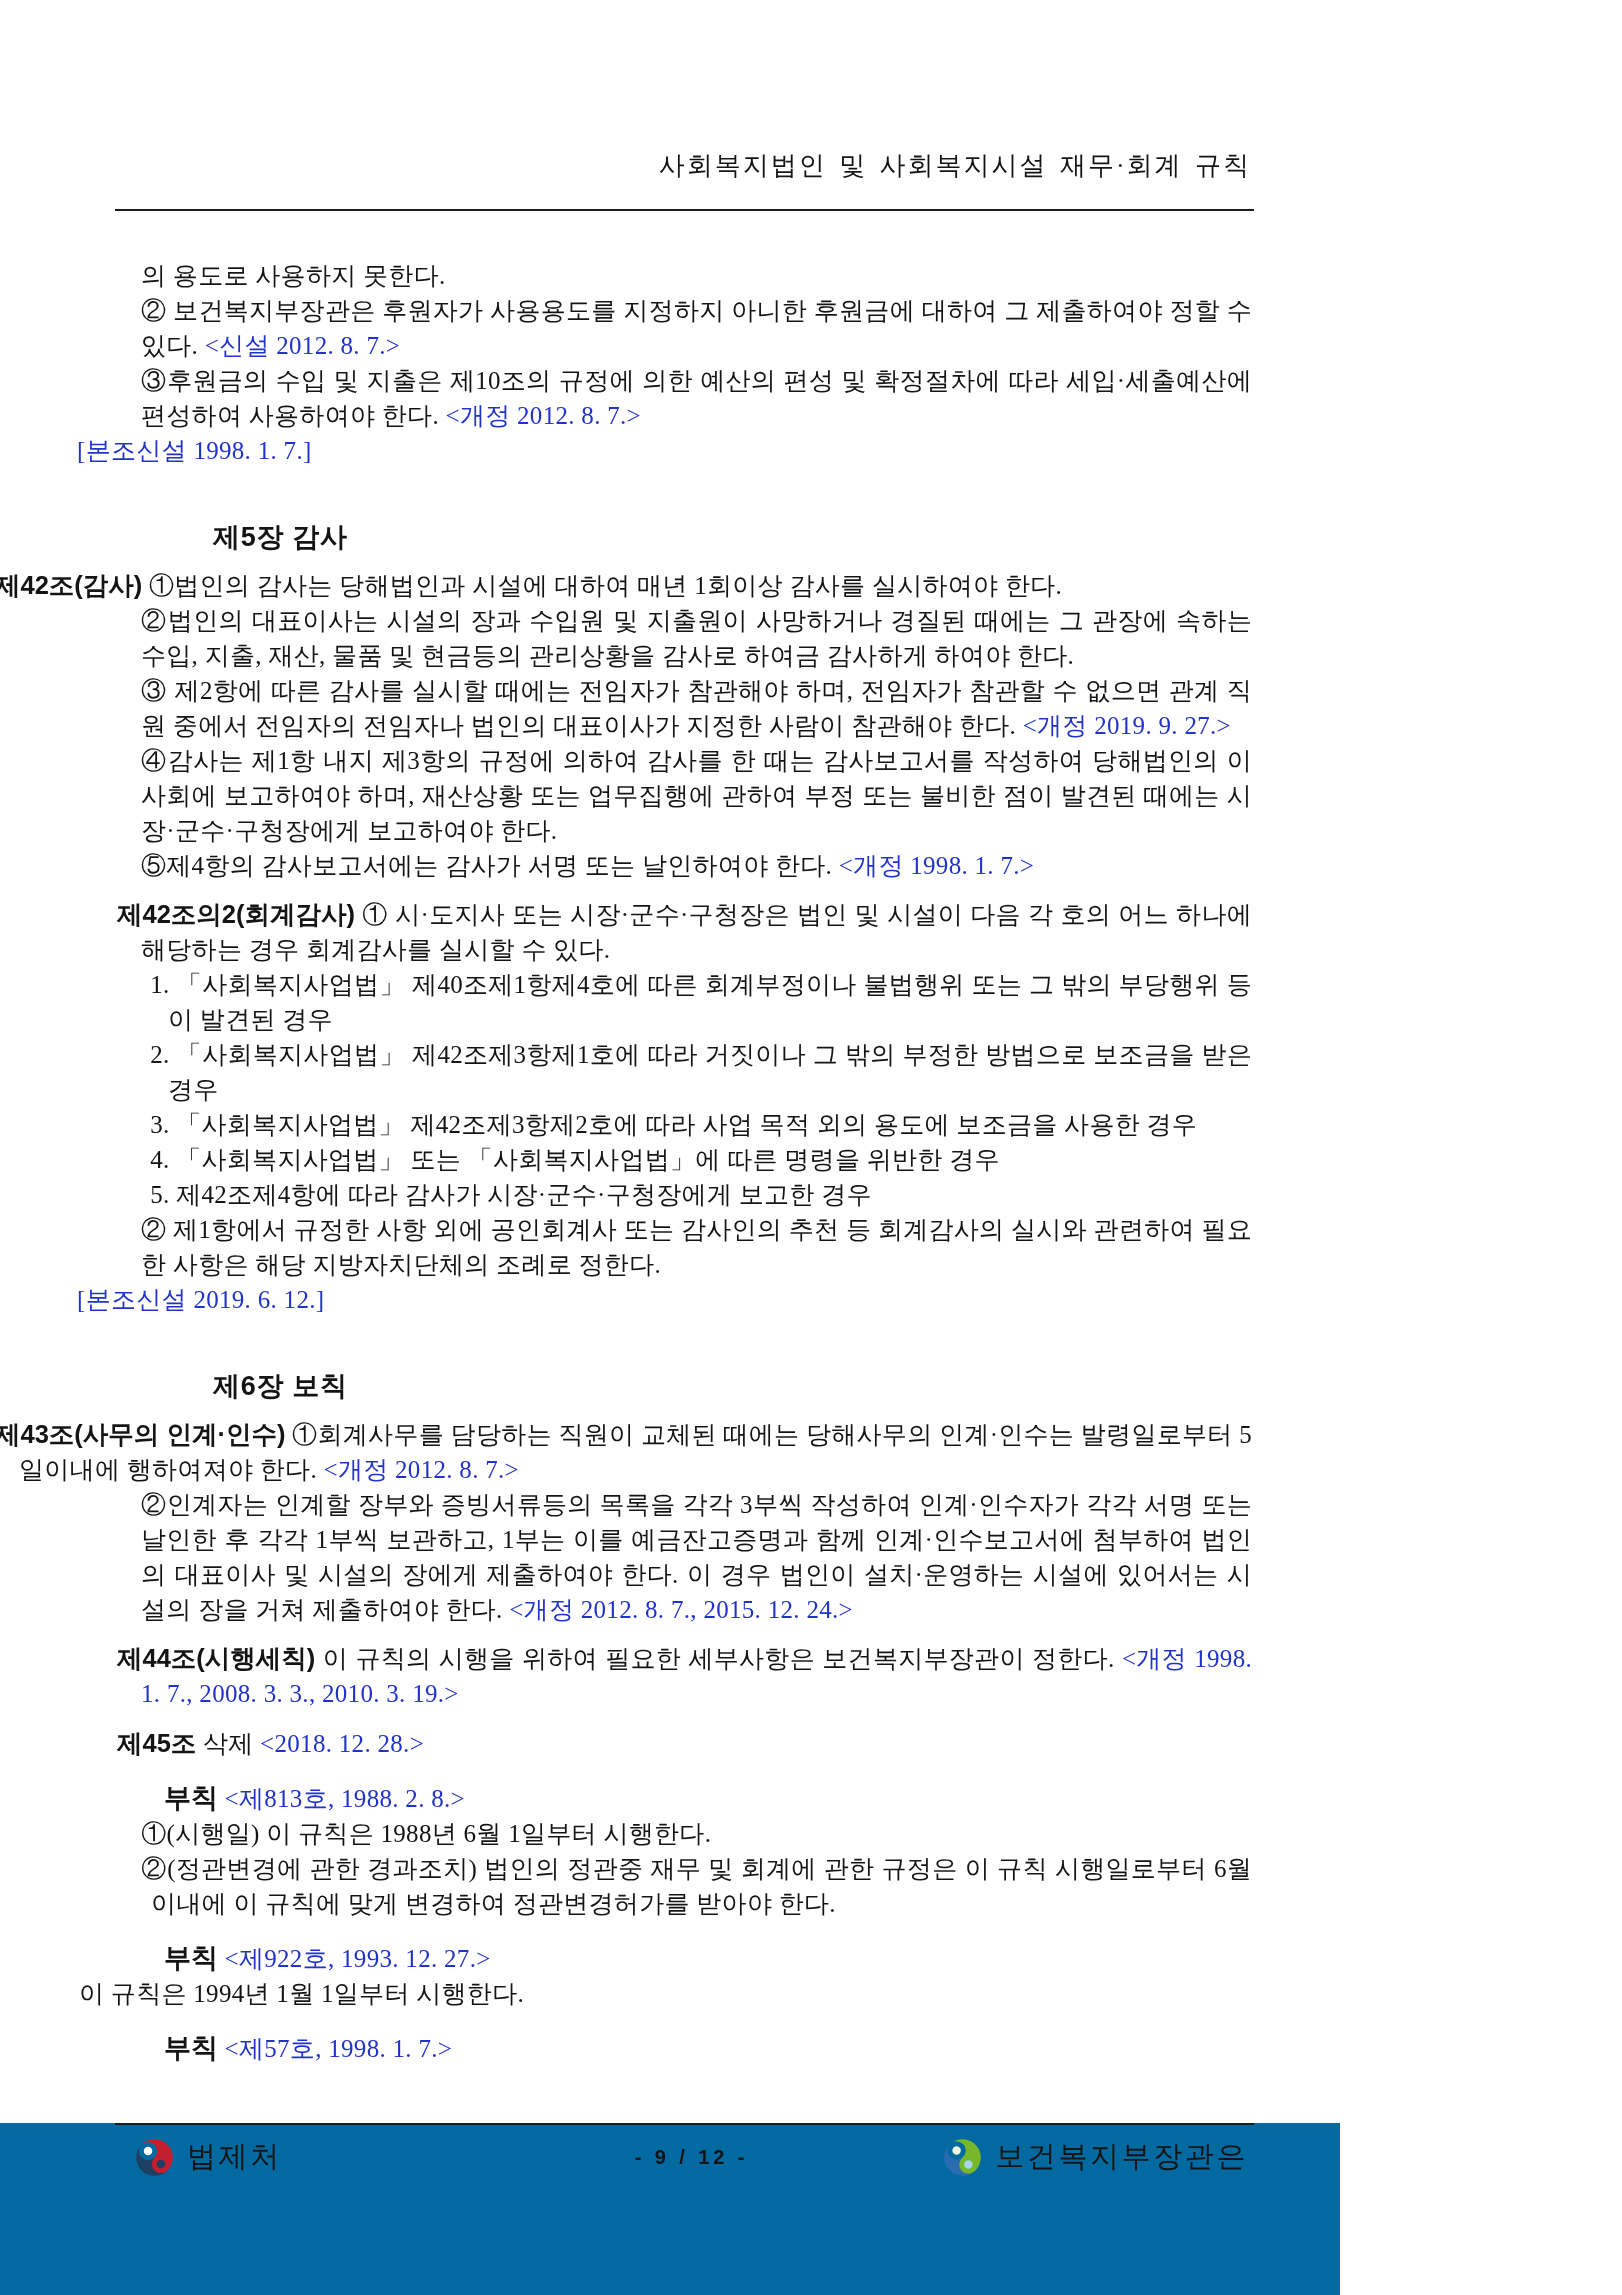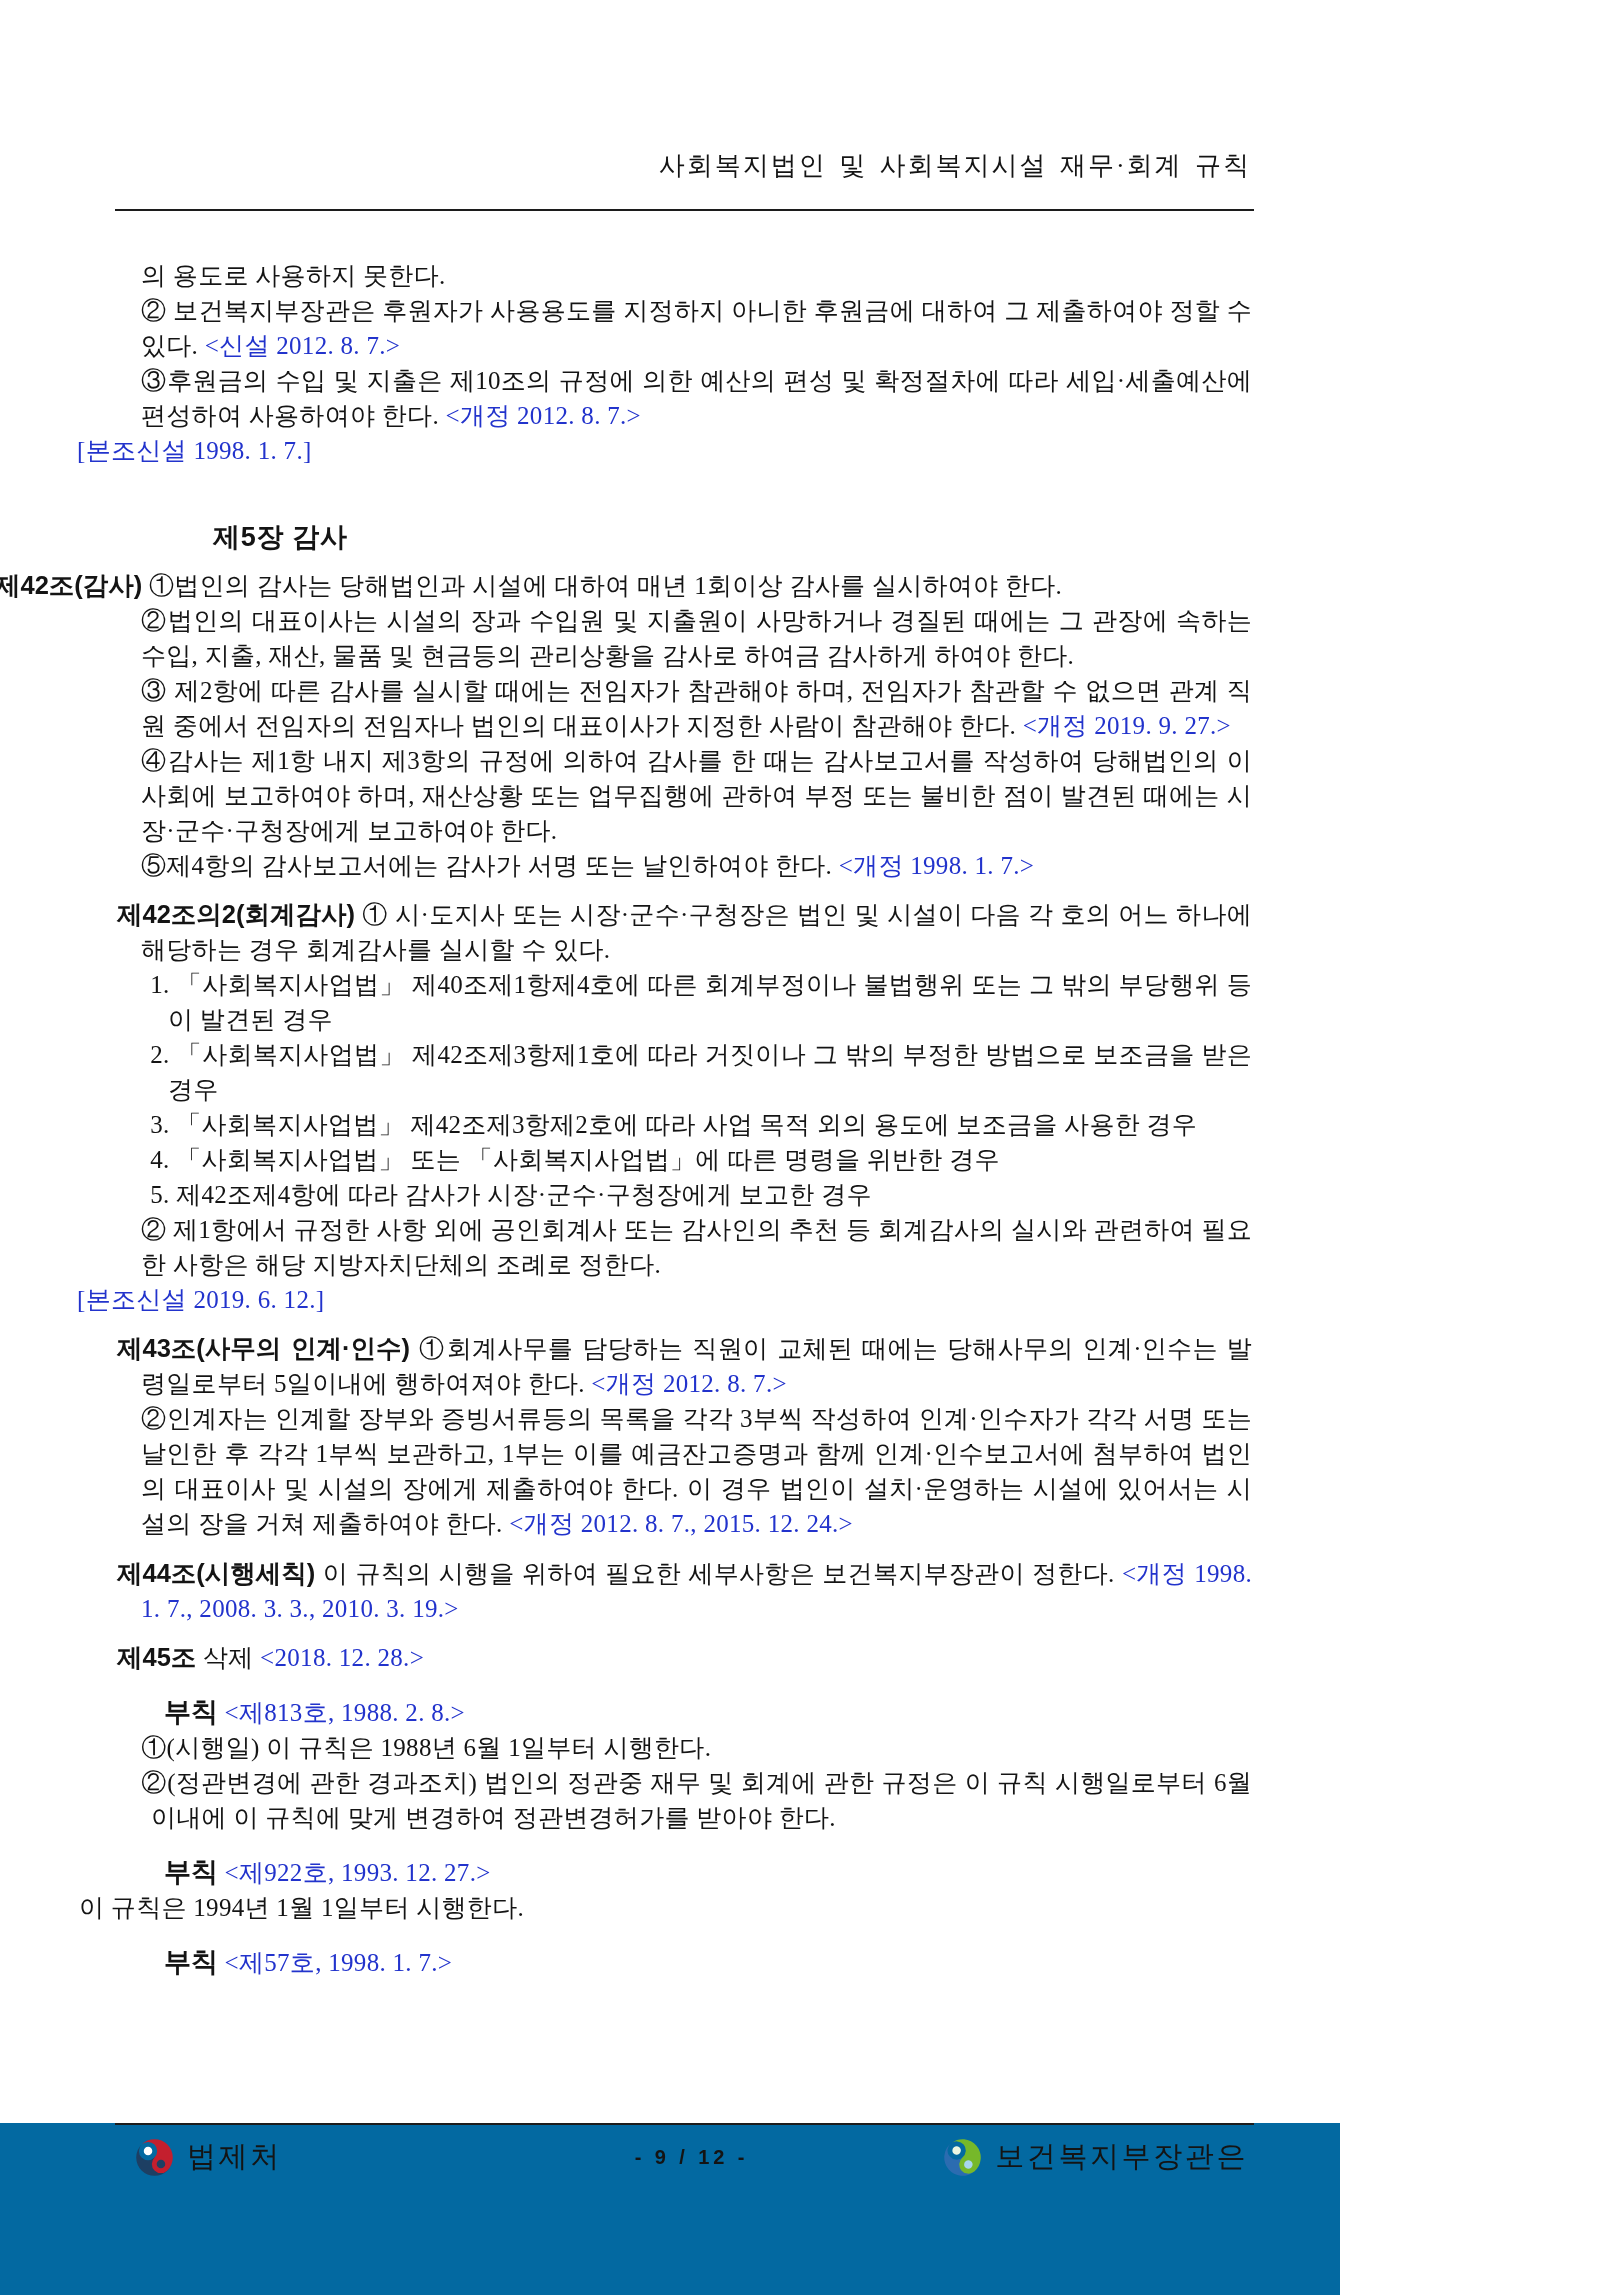--- a/index.html
+++ b/index.html
@@ -113,20 +113,21 @@
       <div class="p-body"><span>④감사는 제1항 내지 제3항의 규정에 의하여 감사를 한 때는 감사보고서를 작성하여 당해법인의 이사회에 보고하여야 하며, 재산상황 또는 업무집행에 관하여 부정 또는 불비한 점이 발견된 때에는 시장·군수·구청장에게 보고하여야 한다.</span></div>
       <div class="p-body"><span>⑤제4항의 감사보고서에는 감사가 서명 또는 날인하여야 한다. </span><span class="rev-tag">&lt;개정 1998. 1. 7.&gt;</span></div>
       <div class="p-article"><span class="article-label">제42조의2(회계감사)</span><span> ① 시·도지사 또는 시장·군수·구청장은 법인 및 시설이 다음 각 호의 어느 하나에 해당하는 경우 회계감사를 실시할 수 있다.</span></div>
       <div class="p-list"><span>1. 「사회복지사업법」 제40조제1항제4호에 따른 회계부정이나 불법행위 또는 그 밖의 부당행위 등이 발견된 경우</span></div>
       <div class="p-list"><span>2. 「사회복지사업법」 제42조제3항제1호에 따라 거짓이나 그 밖의 부정한 방법으로 보조금을 받은 경우</span></div>
       <div class="p-list"><span>3. 「사회복지사업법」 제42조제3항제2호에 따라 사업 목적 외의 용도에 보조금을 사용한 경우</span></div>
       <div class="p-list"><span>4. 「사회복지사업법」 또는 「사회복지사업법」에 따른 명령을 위반한 경우</span></div>
       <div class="p-list"><span>5. 제42조제4항에 따라 감사가 시장·군수·구청장에게 보고한 경우</span></div>
       <div class="p-body"><span>② 제1항에서 규정한 사항 외에 공인회계사 또는 감사인의 추천 등 회계감사의 실시와 관련하여 필요한 사항은 해당 지방자치단체의 조례로 정한다.</span></div>
       <div class="p-note"><span class="rev-tag">[본조신설 2019. 6. 12.]</span></div>
+      <div class="chapter-heading"><span>제6장 보칙</span></div>
       <div class="p-article"><span class="article-label">제43조(사무의 인계·인수)</span><span> ①회계사무를 담당하는 직원이 교체된 때에는 당해사무의 인계·인수는 발령일로부터 5일이내에 행하여져야 한다. </span><span class="rev-tag">&lt;개정 2012. 8. 7.&gt;</span></div>
       <div class="p-body"><span>②인계자는 인계할 장부와 증빙서류등의 목록을 각각 3부씩 작성하여 인계·인수자가 각각 서명 또는 날인한 후 각각 1부씩 보관하고, 1부는 이를 예금잔고증명과 함께 인계·인수보고서에 첨부하여 법인의 대표이사 및 시설의 장에게 제출하여야 한다. 이 경우 법인이 설치·운영하는 시설에 있어서는 시설의 장을 거쳐 제출하여야 한다. </span><span class="rev-tag">&lt;개정 2012. 8. 7., 2015. 12. 24.&gt;</span></div>
       <div class="p-article"><span class="article-label">제44조(시행세칙)</span><span> 이 규칙의 시행을 위하여 필요한 세부사항은 보건복지부장관이 정한다. </span><span class="rev-tag">&lt;개정 1998. 1. 7., 2008. 3. 3., 2010. 3. 19.&gt;</span></div>
       <div class="p-article"><span class="article-label">제45조</span><span> 삭제 </span><span class="rev-tag">&lt;2018. 12. 28.&gt;</span></div>
       <div class="addendum-heading"><span class="addendum-label">부칙</span><span class="rev-tag"> &lt;제813호, 1988. 2. 8.&gt;</span></div>
       <div class="p-addendum-item"><span>①(시행일) 이 규칙은 1988년 6월 1일부터 시행한다.</span></div>
       <div class="p-addendum-item"><span>②(정관변경에 관한 경과조치) 법인의 정관중 재무 및 회계에 관한 규정은 이 규칙 시행일로부터 6월이내에 이 규칙에 맞게 변경하여 정관변경허가를 받아야 한다.</span></div>
       <div class="addendum-heading"><span class="addendum-label">부칙</span><span class="rev-tag"> &lt;제922호, 1993. 12. 27.&gt;</span></div>
       <div class="p-plain"><span>이 규칙은 1994년 1월 1일부터 시행한다.</span></div>
       <div class="addendum-heading"><span class="addendum-label">부칙</span><span class="rev-tag"> &lt;제57호, 1998. 1. 7.&gt;</span></div>

